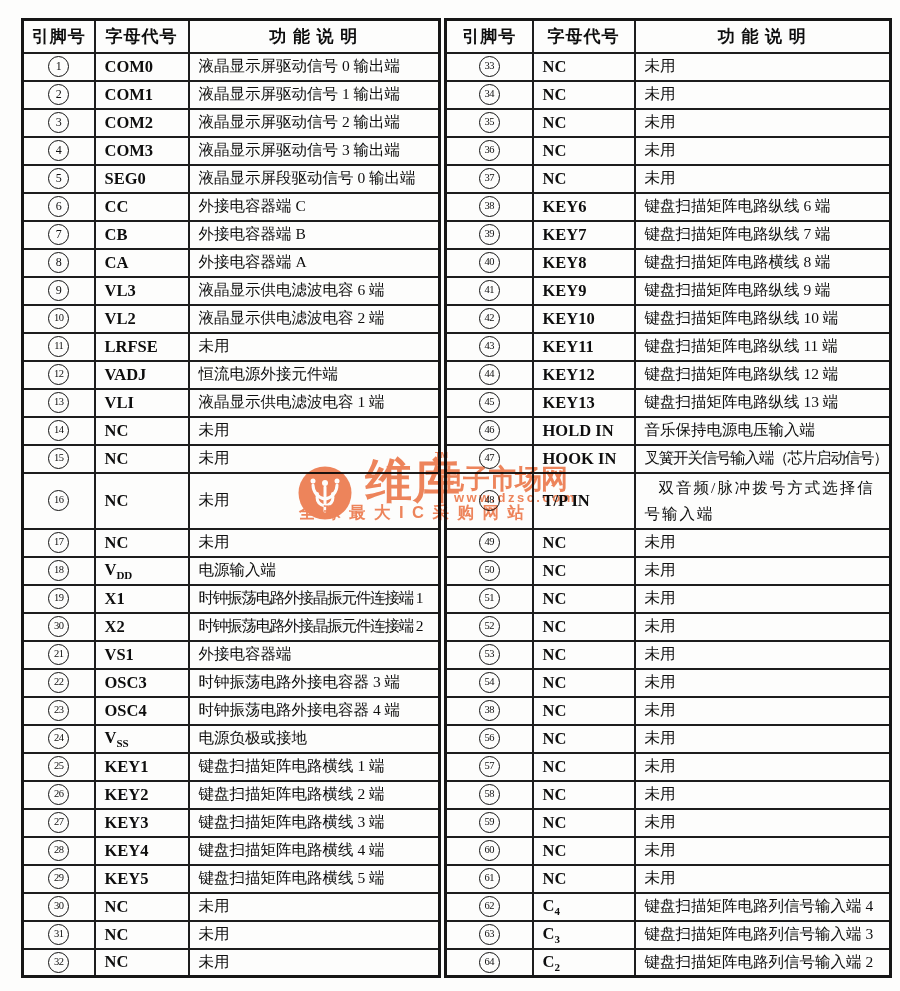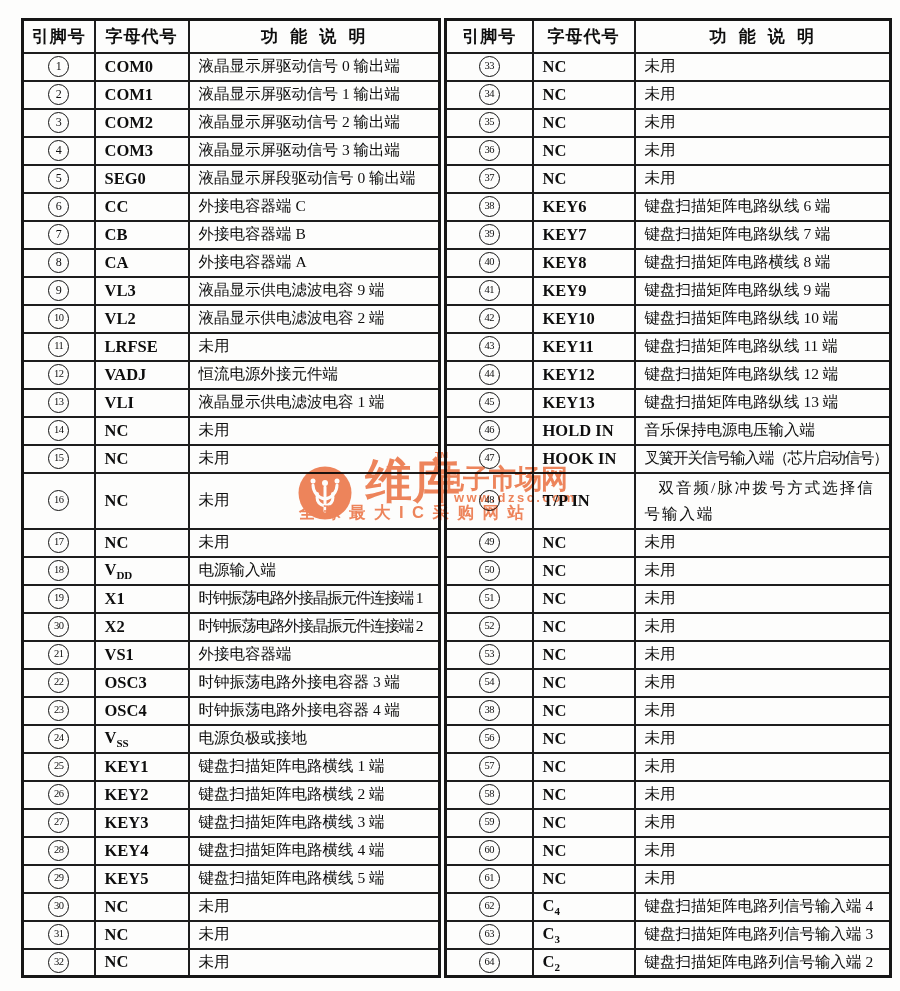--- a/index.html
+++ b/index.html
@@ -33,21 +33,21 @@
     border:2px solid #1d1d1d;
     padding:0;
     overflow:hidden;
     white-space:nowrap;
   }
   .pin-table thead tr{height:33px;}
   .pin-table tbody tr{height:28px;}
   .pin-table tbody tr.tall{height:56px;}
 
   .pin-table th{
-    font-family:Liberation Mono, monospace;
+    font-family:Liberation Sans, sans-serif;
     font-size:17px;
     font-weight:bold;
     text-align:center;
     letter-spacing:1px;
   }
   td.pin{text-align:center;vertical-align:middle;}
   .circ{
     display:inline-block;
     box-sizing:border-box;
     min-width:21px;height:21px;
@@ -151,21 +151,21 @@
           <td class="desc">外接电容器端 B</td>
         </tr>
         <tr>
           <td class="pin"><span class="circ">8</span></td>
           <td class="code"><span>CA</span></td>
           <td class="desc">外接电容器端 A</td>
         </tr>
         <tr>
           <td class="pin"><span class="circ">9</span></td>
           <td class="code"><span>VL3</span></td>
-          <td class="desc">液晶显示供电滤波电容 9 端</td>
+          <td class="desc">液晶显示供电滤波电容 6 端</td>
         </tr>
         <tr>
           <td class="pin"><span class="circ two">10</span></td>
           <td class="code"><span>VL2</span></td>
           <td class="desc">液晶显示供电滤波电容 2 端</td>
         </tr>
         <tr>
           <td class="pin"><span class="circ two">11</span></td>
           <td class="code"><span>LRFSE</span></td>
           <td class="desc">未用</td>

